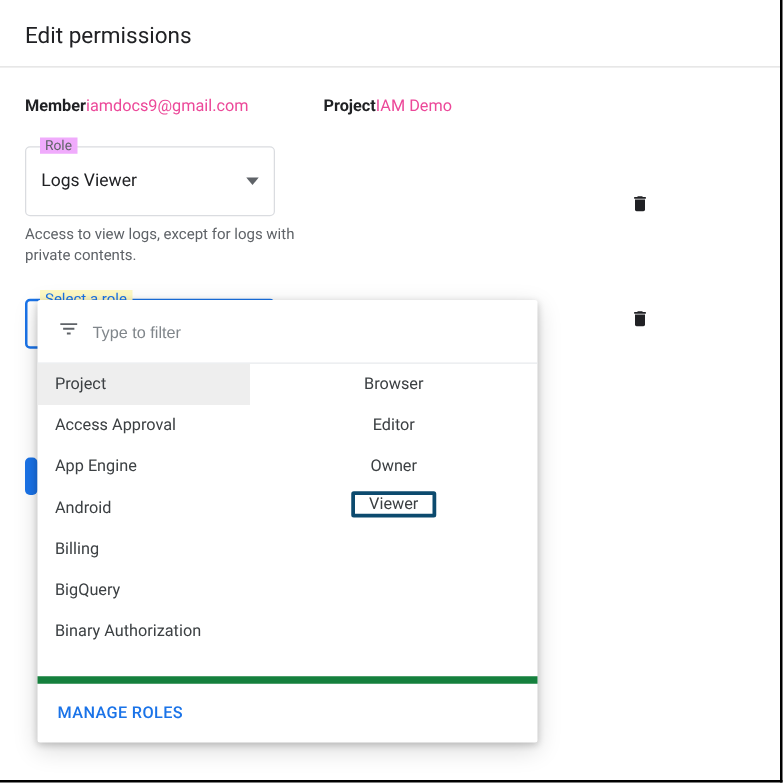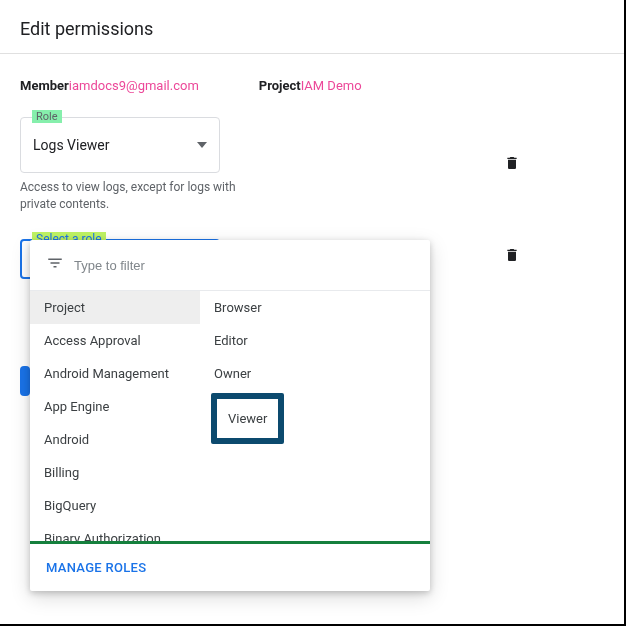--- a/index.html
+++ b/index.html
@@ -22,21 +22,21 @@
     height: 1px; background: #e0e0e0; width: 100%;
   }
   .content { padding: 24px 20px 0 20px; position: relative; }
   .row-head { display: flex; gap: 60px; margin-bottom: 18px; }
   .head-col { display: flex; flex-direction: row; }
   .lbl { font-size: 13px; font-weight: 700; color: #202124; margin-bottom: 6px; }
   .val { font-size: 13px; color: #ec4899; }
   .role-block { margin-top: 14px; position: relative; }
   .role-label {
     position: absolute; top: -7px; left: 12px;
-    background: #86efac; padding: 0 4px;
+    background: #f0abfc; padding: 0 4px;
     font-size: 11px; color: #5f6368;
   }
   .role-select {
     width: 200px; height: 56px;
     border: 1px solid #dadce0;
     border-radius: 4px;
     padding: 8px 12px;
     display: flex; align-items: center; justify-content: space-between;
     font-size: 14px; color: #202124;
     cursor: pointer;
@@ -56,21 +56,21 @@
     color: #202124;
   }
   .trash svg { display: block; }
   .trash1 { top: 154px; left: 504px; }
   .trash2 { top: 246px; left: 504px; }
   .role-block2 {
     margin-top: 26px; position: relative;
   }
   .role-label2 {
     position: absolute; top: -7px; left: 12px;
-    background: #bef264; padding: 0 4px;
+    background: #fef9c3; padding: 0 4px;
     font-size: 12px; color: #1a73e8;
     z-index: 2;
   }
   .role-select2 {
     width: 200px; height: 40px;
     border: 2px solid #1a73e8;
     border-radius: 4px;
     padding: 8px 12px;
     display: flex; align-items: center; justify-content: space-between;
     font-size: 14px; color: #5f6368;
@@ -107,38 +107,38 @@
   .lists {
     display: flex; height: 250px;
   }
   .col-left {
     width: 170px; overflow-y: auto;
     scrollbar-width: auto;
   }
   .col-left::-webkit-scrollbar { width: 14px; }
   .col-left::-webkit-scrollbar-track { background: #f1f1f1; }
   .col-left::-webkit-scrollbar-thumb { background: #bdbdbd; }
-  .col-right { flex: 1; padding-top: 0; }
+  .col-right { flex: 1; padding-top: 0; text-align: center; }
   .sv-item {
     padding: 9px 14px; font-size: 13px; color: #3c4043;
     cursor: pointer; white-space: nowrap; overflow: hidden; text-overflow: ellipsis;
   }
   .sv-item.selected { background: #eeeeee; }
   .role-item {
     padding: 9px 14px; font-size: 13px; color: #3c4043; cursor: pointer;
     display: inline-block; width: auto;
   }
   .highlight {
-    border: 6px solid #0c4a6e;
+    border: 3px solid #0c4a6e;
     border-radius: 2px;
-    padding: 12px 11px;
+    padding: 0 11px;
     margin: 3px 11px;
   }
   .manage {
-    border-top: 3px solid #15803d;
+    border-top: 6px solid #15803d;
     padding: 16px 16px;
     font-size: 13px; font-weight: 500;
     color: #1a73e8; letter-spacing: .3px;
     cursor: pointer;
   }
 </style>
 </head>
 <body>
 
 <div class="title">Edit permissions</div>
@@ -193,21 +193,20 @@
       <svg width="18" height="18" viewBox="0 0 24 24" fill="currentColor">
           <path d="M10 18h4v-2h-4v2zM3 6v2h18V6H3zm3 7h12v-2H6v2z"></path>
         </svg>
     </span>
     <input class="filter-input" placeholder="Type to filter" style="">
   </div>
   <div class="lists">
     <div class="col-left" id="services-col">
         <div class="sv-item selected">Project</div>
         <div class="sv-item">Access Approval</div>
-        <div class="sv-item">Android Management</div>
         <div class="sv-item">App Engine</div>
         <div class="sv-item">Android</div>
         <div class="sv-item">Billing</div>
         <div class="sv-item">BigQuery</div>
         <div class="sv-item">Binary Authorization</div>
       </div>
     <div class="col-right" id="roles-col">
         <div>
           <div class="role-item" style="display: block;">Browser</div>
         </div>

